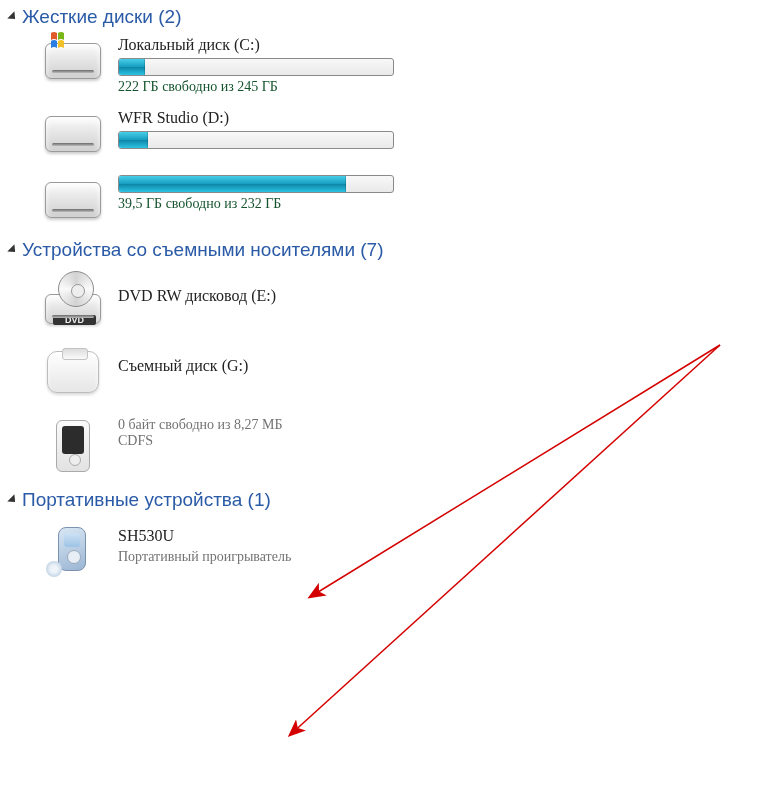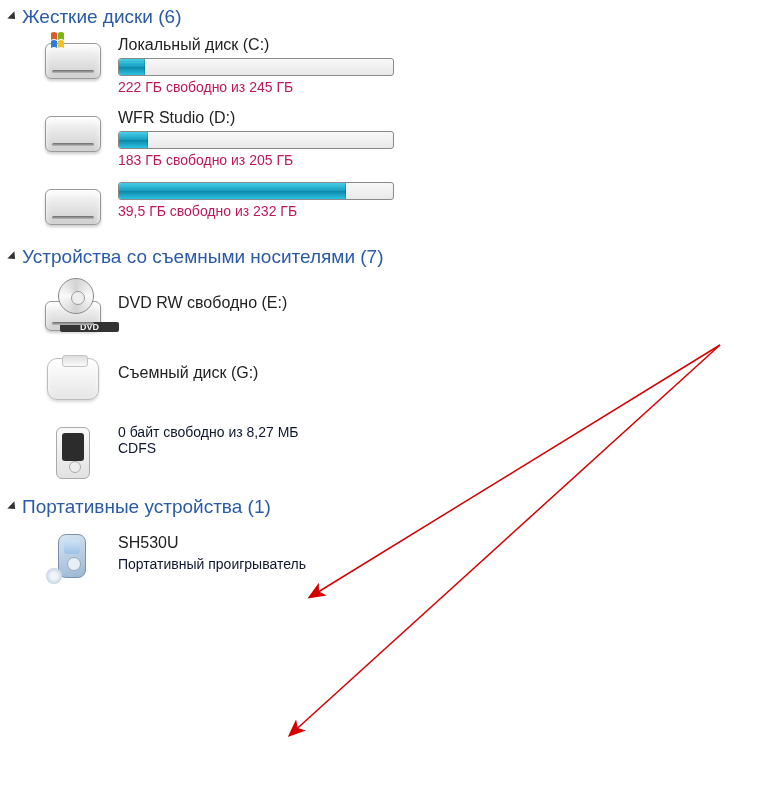--- a/index.html
+++ b/index.html
@@ -39,55 +39,55 @@
     cursor: default;
   }
   .icon-slot {
     width: 62px;
     height: 54px;
     display: flex;
     align-items: center;
     justify-content: center;
     flex: 0 0 62px;
   }
-  .item-body { padding-top: 2px; }
+  .item-body { padding-top: 2px; font-family: Liberation Serif, serif; }
   .drive-name { font-size: 16px; color: #222; margin-bottom: 4px; }
   .bar {
     width: 276px; height: 18px;
     border: 1px solid #8a8a8a;
     border-radius: 3px;
     background: linear-gradient(#f8f8f8,#e9e9e9);
     position: relative;
     overflow: hidden;
   }
   .bar-fill {
     position: absolute; left: 0; top: 0; bottom: 0;
     background: linear-gradient(#46cfe8, #169cc0 50%, #0d86a6 51%, #2cc3e4);
     border-right: 1px solid rgba(0,0,0,0.15);
   }
-  .free-text { margin-top: 3px; font-size: 14px; color: #be185d; }
-  .sub-text { font-size: 14px; color: #0f172a; }
+  .free-text { margin-top: 3px; font-size: 14px; color: #14532d; }
+  .sub-text { font-size: 14px; color: #737373; }
   svg.annotation {
     position: absolute; top: 0; left: 0; pointer-events: none;
   }
   
   .hdd-body { width: 56px; height: 36px; border-radius: 6px;
     background: linear-gradient(#f9f9f9,#cfcfcf);
     border: 1px solid #9a9a9a; position: relative;
     box-shadow: inset 0 4px 6px rgba(255,255,255,0.8), 0 2px 3px rgba(0,0,0,0.2);
   }
   .hdd-body::after { content:""; position:absolute; left:6px; right:6px; bottom:5px; height:3px;
     background: linear-gradient(#6a6a6a,#bbb); border-radius:2px; }
   .hdd-c { position: relative; }
   .win-flag { position:absolute; left:4px; top:-14px; width:26px; height:22px; }
   .dvd-disc { position:absolute; left:12px; top:-24px; width:36px; height:36px; border-radius:50%;
     background: conic-gradient(#d3d3d3,#fafafa,#d3d3d3,#fafafa,#d3d3d3);
     border:1px solid #8a8a8a; }
   .dvd-disc::after{content:"";position:absolute;left:12px;top:12px;width:12px;height:12px;border-radius:50%;background:#eee;border:1px solid #999;}
-  .dvd-label{ position:absolute; left:14px; bottom:-2px; font-size:9px; font-weight:bold; background:#333; color:#eee; padding:0 20px; border-radius:2px;}
+  .dvd-label{ position:absolute; left:7px; bottom:-2px; font-size:9px; font-weight:bold; background:#333; color:#eee; padding:0 12px; border-radius:2px;}
   .removable { width:52px; height:42px; border-radius:10px;
     background: linear-gradient(#fff,#e6e6e6); border:1px solid #bcbcbc;
     box-shadow: inset 0 2px 4px rgba(255,255,255,0.9), 0 2px 3px rgba(0,0,0,0.15);
     position:relative;}
   .removable::before{content:"";position:absolute;left:14px;top:-4px;width:24px;height:10px;border-radius:3px;background:linear-gradient(#ddd,#fafafa);border:1px solid #c3c3c3;}
   .player { width:34px; height:52px; border-radius:6px;
     background: linear-gradient(#fafafa,#e2e2e2); border:1px solid #aaa; position:relative;}
   .player::before{content:"";position:absolute;left:5px;top:5px;right:5px;height:28px;background:#2c2c2c;border-radius:3px;}
   .player::after{content:"";position:absolute;left:12px;bottom:5px;width:10px;height:10px;border-radius:50%;border:1px solid #aaa;background:#eee;}
   .mp3 { position: relative; width: 46px; height: 54px; }
@@ -97,21 +97,21 @@
   .mp3-body::after{content:"";position:absolute;left:8px;bottom:6px;width:12px;height:12px;border-radius:50%;background:#e8eef6;border:1px solid #9ab;}
   .mp3-ear{position:absolute;left:-4px;bottom:-2px;width:16px;height:16px;border-radius:50%;background:radial-gradient(#eef4fa 30%,#a9c0d7);}    
   .item .icon-slot.tall{height:62px;}
 </style>
 </head>
 <body>
 
 <div class="section">
   <div class="section-header">
     <span class="tri"></span>
-    <span>Жесткие диски (6)</span>
+    <span>Жесткие диски (2)</span>
   </div>
 
   <div class="item">
     <div class="icon-slot">
       <div class="hdd-body hdd-c">
         <svg class="win-flag" viewBox="0 0 26 22">
           <path d="M1 3 Q4 1 7 3 L7 10 Q4 8 1 10 Z" fill="#e05a2b"></path>
           <path d="M8 3 Q11 1 14 3 L14 10 Q11 8 8 10 Z" fill="#7cb518"></path>
           <path d="M1 11 Q4 9 7 11 L7 18 Q4 16 1 18 Z" fill="#2a7de1"></path>
           <path d="M8 11 Q11 9 14 11 L14 18 Q11 16 8 18 Z" fill="#f2c029"></path>
@@ -129,21 +129,20 @@
 
   <div class="item">
     <div class="icon-slot">
         <div class="hdd-body"></div>
       </div>
     <div class="item-body">
       <div class="drive-name">WFR Studio (D:)</div>
       <div class="bar">
           <div class="bar-fill" style="width: 10.7%;"></div>
         </div>
-      <div class="free-text">183 ГБ свободно из 205 ГБ</div>
     </div>
   </div>
 
   <div class="item">
     <div class="icon-slot">
         <div class="hdd-body"></div>
       </div>
     <div class="item-body">
       <div class="bar">
           <div class="bar-fill" style="width: 83%;"></div>
@@ -160,21 +159,21 @@
   </div>
 
   <div class="item">
     <div class="icon-slot tall">
       <div class="hdd-body" style="height:30px;margin-top:22px;">
         <div class="dvd-disc"></div>
         <span class="dvd-label">DVD</span>
       </div>
     </div>
     <div class="item-body" style="padding-top:20px;">
-      <div class="drive-name">DVD RW свободно (E:)</div>
+      <div class="drive-name">DVD RW дисковод (E:)</div>
     </div>
   </div>
 
   <div class="item">
     <div class="icon-slot tall">
         <div class="removable"></div>
       </div>
     <div class="item-body" style="padding-top:16px;">
       <div class="drive-name">Съемный диск (G:)</div>
     </div>

